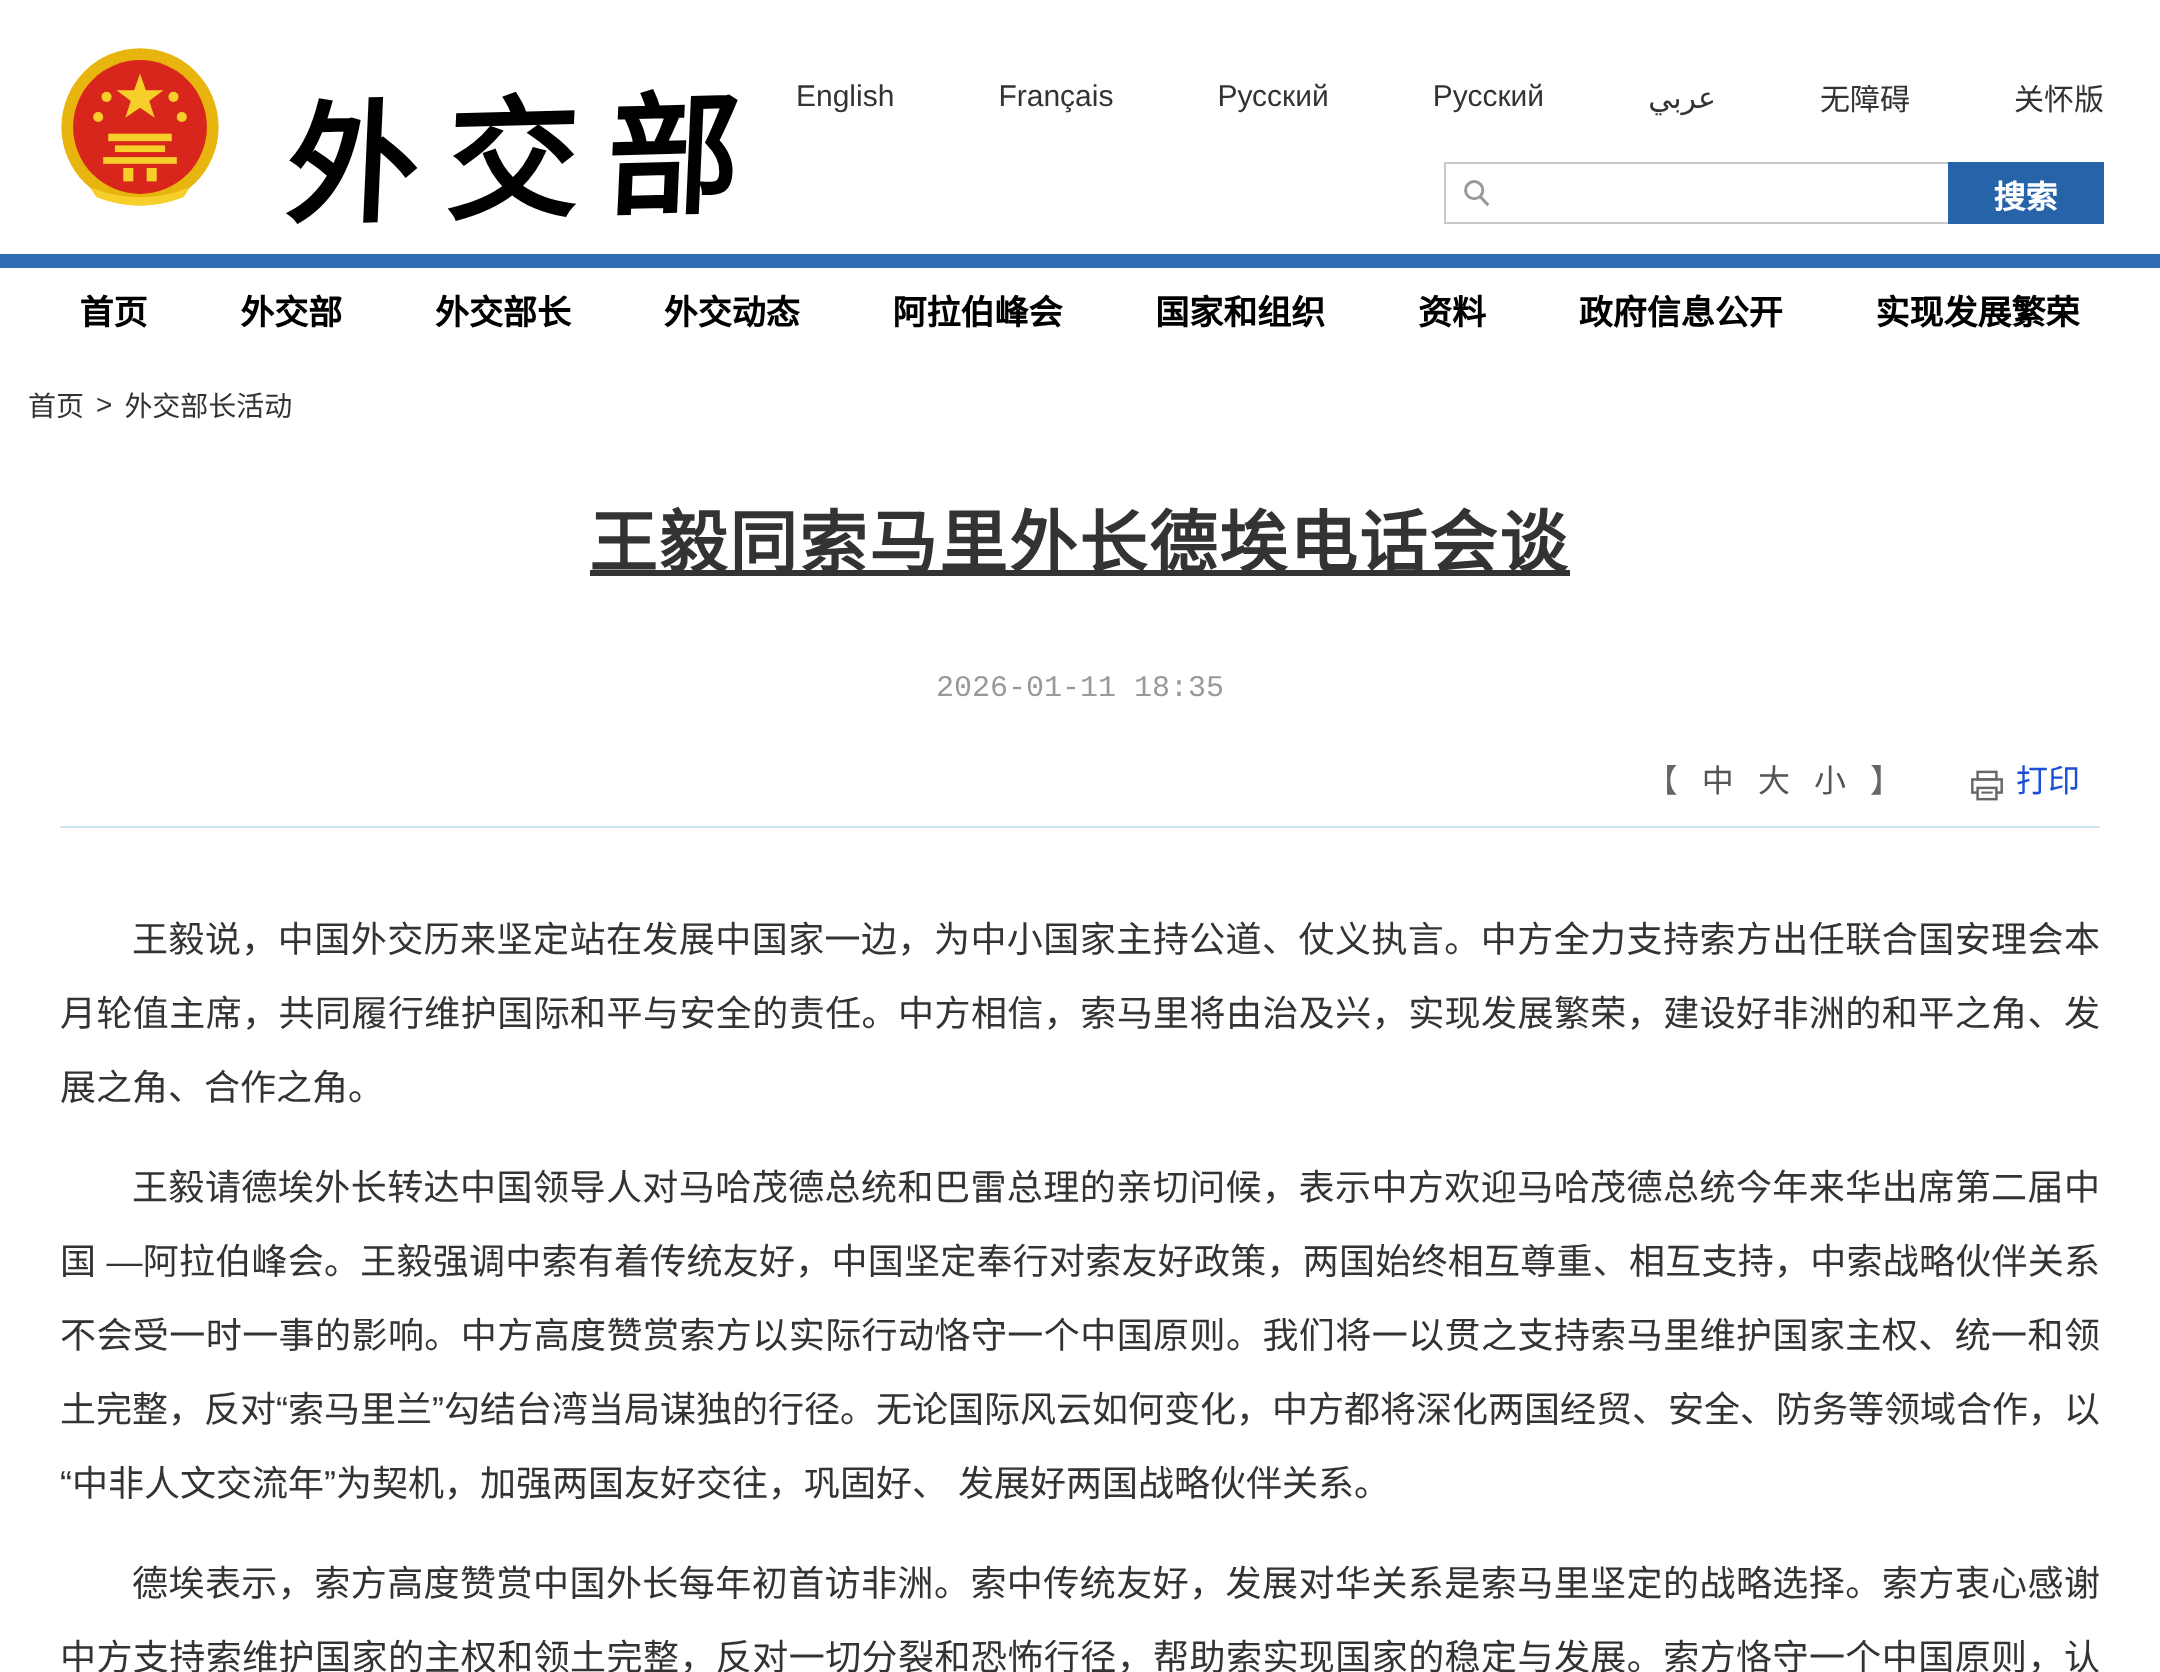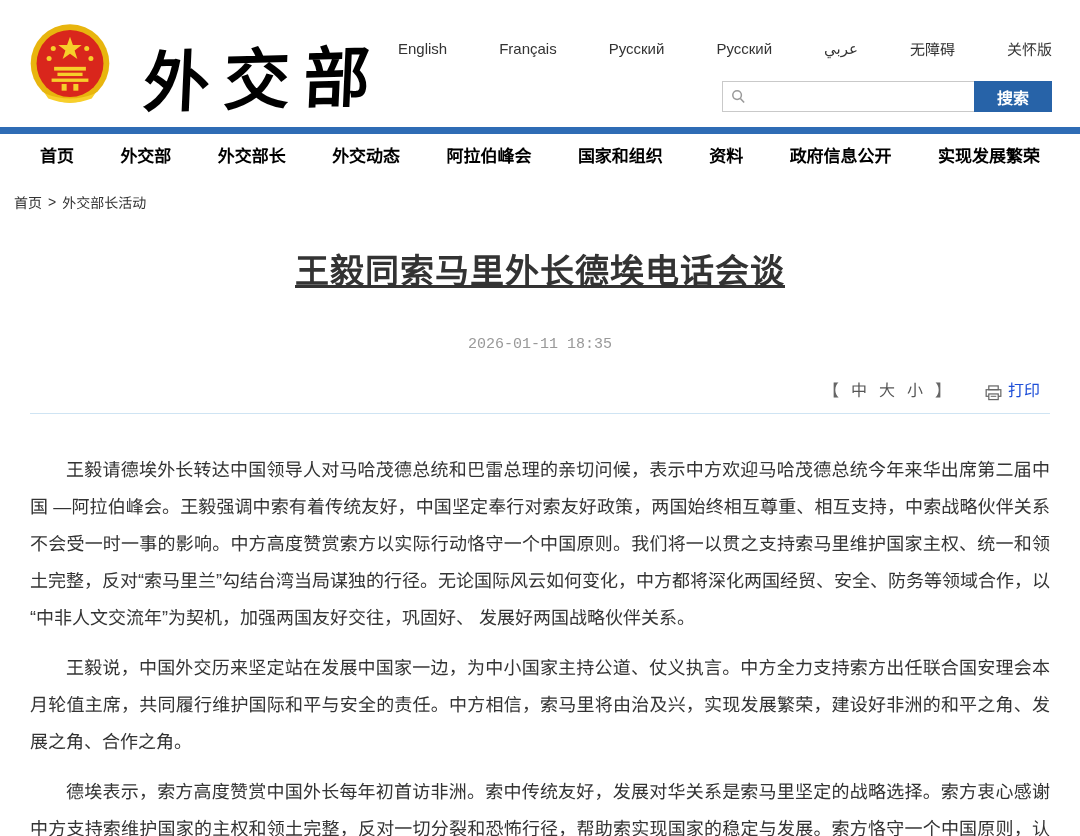--- a/index.html
+++ b/index.html
@@ -234,17 +234,17 @@
         <rect x="4" y="9.5" width="10" height="6" fill="#fff" stroke="#666" stroke-width="1.3"></rect>
         <line x1="6" y1="12" x2="12" y2="12" stroke="#666" stroke-width="1.1"></line>
       </svg>
       <span>打印</span>
     </div>
   </div>
 
   <hr class="divider">
 
   <div class="article-body">
+    <p>王毅说，中国外交历来坚定站在发展中国家一边，为中小国家主持公道、仗义执言。中方全力支持索方出任联合国安理会本月轮值主席，共同履行维护国际和平与安全的责任。中方相信，索马里将由治及兴，实现发展繁荣，建设好非洲的和平之角、发展之角、合作之角。</p>
     <p>王毅请德埃外长转达中国领导人对马哈茂德总统和巴雷总理的亲切问候，表示中方欢迎马哈茂德总统今年来华出席第二届中国 —阿拉伯峰会。王毅强调中索有着传统友好，中国坚定奉行对索友好政策，两国始终相互尊重、相互支持，中索战略伙伴关系不会受一时一事的影响。中方高度赞赏索方以实际行动恪守一个中国原则。我们将一以贯之支持索马里维护国家主权、统一和领土完整，反对“索马里兰”勾结台湾当局谋独的行径。无论国际风云如何变化，中方都将深化两国经贸、安全、防务等领域合作，以“中非人文交流年”为契机，加强两国友好交往，巩固好、 发展好两国战略伙伴关系。</p>
-    <p>王毅说，中国外交历来坚定站在发展中国家一边，为中小国家主持公道、仗义执言。中方全力支持索方出任联合国安理会本月轮值主席，共同履行维护国际和平与安全的责任。中方相信，索马里将由治及兴，实现发展繁荣，建设好非洲的和平之角、发展之角、合作之角。</p>
     <p>德埃表示，索方高度赞赏中国外长每年初首访非洲。索中传统友好，发展对华关系是索马里坚定的战略选择。索方衷心感谢中方支持索维护国家的主权和领土完整，反对一切分裂和恐怖行径，帮助索实现国家的稳定与发展。索方恪守一个中国原则，认为台湾是中华人民共和国不可分割的一部分，涉台问题完全是中国的内政。索方高度赞赏习近平主席提出的四大全球倡议，愿同中方深化各领域交流合作，推进索马里的和平与发展事业，促进非洲之角地区实现持久和平，共同构建人类命运共同体。</p>
   </div>
 </div>
 
 </body></html>

